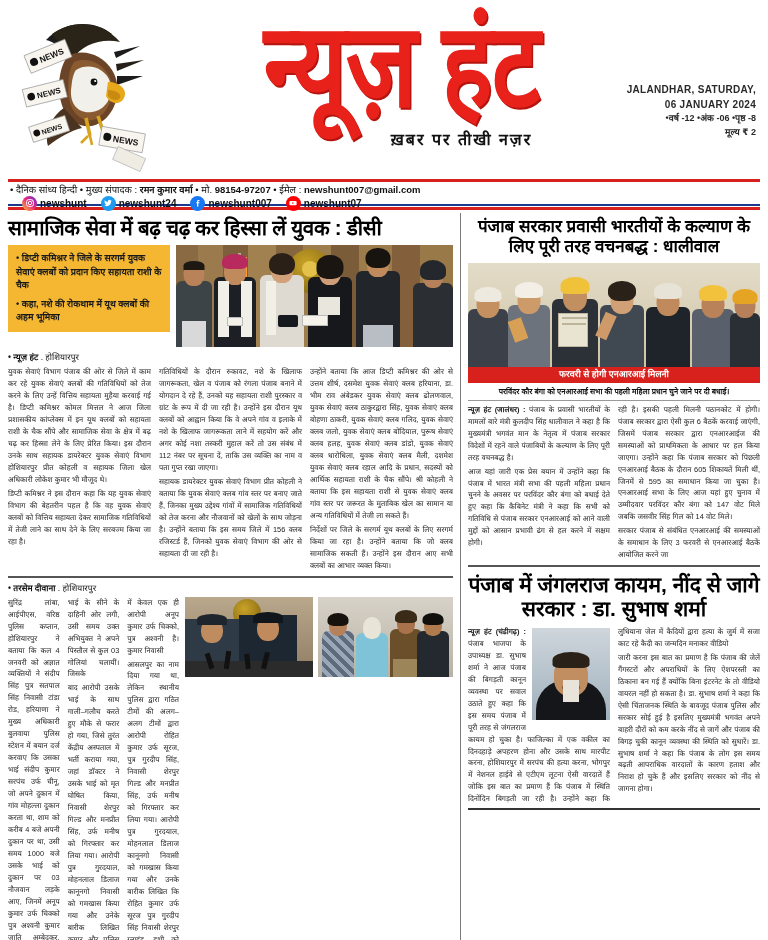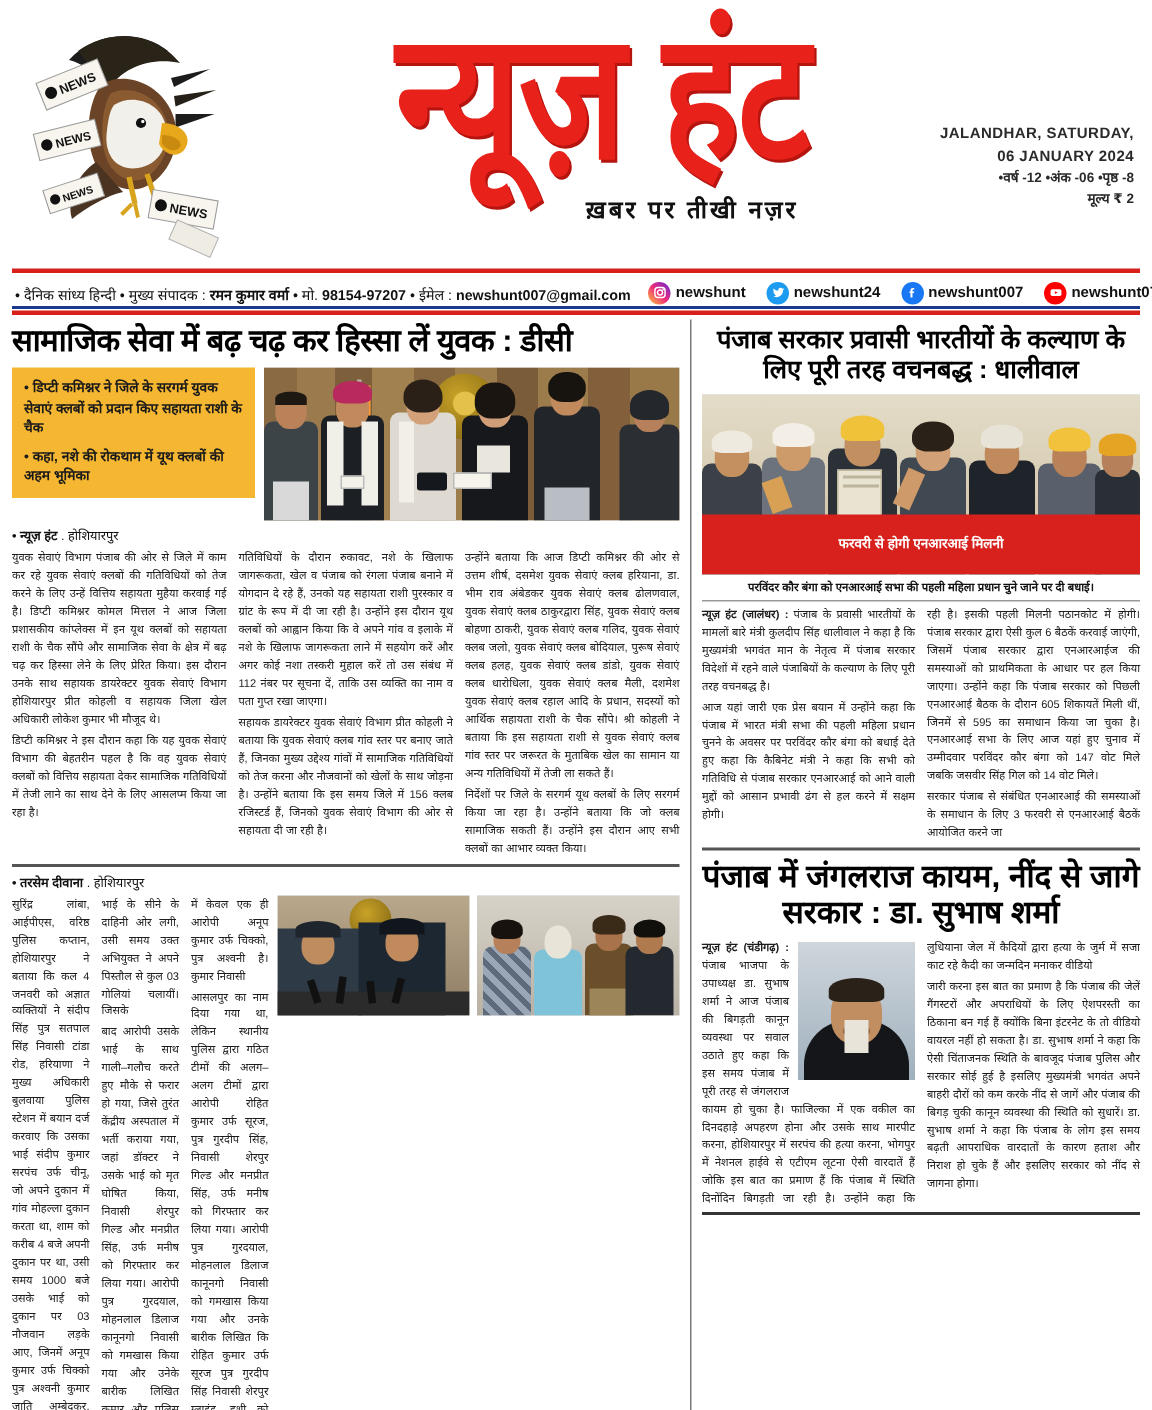--- a/index.html
+++ b/index.html
@@ -71,25 +71,26 @@
     padding-right: 4px;
     font-weight: 700;
   }
   .dateblock .d1, .dateblock .d2 { letter-spacing: .3px; font-size: 10px; }
   .dateblock .d3, .dateblock .d4 { font-weight: 600; font-size: 9px; }
 
   
   .rule-red { height: 2.5px; background: #d8201c; margin: 1px 0; }
   .rule-blue { height: 2.5px; background: #1b3a8f; margin: 1px 0; }
   .contact-bar {
-    display: flex; align-items: flex-end;
+    display: flex; align-items: flex-start;
     height: 20px;
     font-size: 9.5px;
     padding: 0 2px;
     white-space: nowrap;
+    flex-direction: column;
   }
   .contact-left { flex: 0 0 auto; color: #111; }
   .contact-left b { font-weight: 700; }
   .socials { display: flex; align-items: center; gap: 4px; margin-left: 12px; }
   .social { display: flex; align-items: center; gap: 3px; margin-right: 10px; }
   .sic { width: 15px; height: 15px; border-radius: 50%; display: inline-block;
          position: relative; flex: 0 0 15px; }
   .sic svg { position: absolute; left: 50%; top: 50%; transform: translate(-50%,-50%); }
   .ic-ig { background: linear-gradient(45deg,#f9ce34,#ee2a7b,#6228d7); }
   .ic-tw { background: #1d9bf0; }
@@ -142,21 +143,21 @@
   }
   .callout p { margin: 0 0 6px; }
   .callout p:last-child { margin-bottom: 0; }
 
   
   .photo { position: relative; overflow: hidden; background: #cfcfcf;
            border: 0; display: block; }
   .photo .cap-band {
     position: absolute; left: 0; right: 0; bottom: 0;
     background: #d8201c; color: #fff; font-size: 9px; font-weight: 700;
-    text-align: center; padding: 14px 3px; line-height: 1.25;
+    text-align: center; padding: 2px 3px; line-height: 1.25;
   }
   .caption { font-size: 7.6px; font-weight: 700; text-align: center;
              margin: 3px 0 3px; color: #111; }
 
   
   .scene { position: absolute; inset: 0; }
   .wallwood { background: linear-gradient(90deg,#8a6a42 0 8%,#9b7a4e 8% 17%,#7d5f3b 17% 26%,#a1814f 26% 36%,#86663f 36% 46%,#9e7d4d 46% 56%,#7a5c39 56% 66%,#9d7c4c 66% 78%,#835f3c 78% 88%,#9a7949 88% 100%); }
   .person { position: absolute; bottom: 0; }
   .person .head { position: absolute; left: 50%; transform: translateX(-50%);
                   border-radius: 48% 48% 44% 44%; }
@@ -350,21 +351,21 @@
         </div>
       </div>
 
       <div class="byline">
         <span>• न्यूज़ हंट</span>
         <span class="city">. होशियारपुर</span>
       </div>
 
       <div class="cols3 body-txt">
         <p>युवक सेवाएं विभाग पंजाब की ओर से जिले में काम कर रहे युवक सेवाएं क्लबों की गतिविधियों को तेज करने के लिए उन्हें वित्तिय सहायता मुहैया करवाई गई है। डिप्टी कमिश्नर कोमल मित्तल ने आज जिला प्रशासकीय कांप्लेक्स में इन यूथ क्लबों को सहायता राशी के चैक सौंपे और सामाजिक सेवा के क्षेत्र में बढ़ चढ़ कर हिस्सा लेने के लिए प्रेरित किया। इस दौरान उनके साथ सहायक डायरेक्टर युवक सेवाएं विभाग होशियारपुर प्रीत कोहली व सहायक जिला खेल अधिकारी लोकेश कुमार भी मौजूद थे।</p>
-        <p>डिप्टी कमिश्नर ने इस दौरान कहा कि यह युवक सेवाएं विभाग की बेहतरीन पहल है कि वह युवक सेवाएं क्लबों को वित्तिय सहायता देकर सामाजिक गतिविधियों में तेजी लाने का साथ देने के लिए आसलप्म किया जा रहा है।</p>
+        <p>डिप्टी कमिश्नर ने इस दौरान कहा कि यह युवक सेवाएं विभाग की बेहतरीन पहल है कि वह युवक सेवाएं क्लबों को वित्तिय सहायता देकर सामाजिक गतिविधियों में तेजी लाने का साथ देने के लिए सरबज्म किया जा रहा है।</p>
         <p>गतिविधियों के दौरान रुकावट, नशे के खिलाफ जागरूकता, खेल व पंजाब को रंगला पंजाब बनाने में योगदान दे रहे हैं, उनको यह सहायता राशी पुरस्कार व ग्रांट के रूप में दी जा रही है। उन्होंने इस दौरान यूथ क्लबों को आह्वान किया कि वे अपने गांव व इलाके में नशे के खिलाफ जागरूकता लाने में सहयोग करें और अगर कोई नशा तस्करी मुहाल करें तो उस संबंध में 112 नंबर पर सूचना दें, ताकि उस व्यक्ति का नाम व पता गुप्त रखा जाएगा।</p>
         <p>सहायक डायरेक्टर युवक सेवाएं विभाग प्रीत कोहली ने बताया कि युवक सेवाएं क्लब गांव स्तर पर बनाए जाते हैं, जिनका मुख्य उद्देश्य गांवों में सामाजिक गतिविधियों को तेज करना और नौजवानों को खेलों के साथ जोड़ना है। उन्होंने बताया कि इस समय जिले में 156 क्लब रजिस्टर्ड हैं, जिनको युवक सेवाएं विभाग की ओर से सहायता दी जा रही है।</p>
         <p>उन्होंने बताया कि आज डिप्टी कमिश्नर की ओर से उत्तम शीर्ष, दसमेश युवक सेवाएं क्लब हरियाना, डा. भीम राव अंबेडकर युवक सेवाएं क्लब ढोलणवाल, युवक सेवाएं क्लब ठाकुरद्वारा सिंह, युवक सेवाएं क्लब बोहणा ठाकरी, युवक सेवाएं क्लब गलिद, युवक सेवाएं क्लब जलो, युवक सेवाएं क्लब बोदियाल, पुरूष सेवाएं क्लब हलह, युवक सेवाएं क्लब डांडो, युवक सेवाएं क्लब धारोधिला, युवक सेवाएं क्लब मैली, दशमेश युवक सेवाएं क्लब रहाल आदि के प्रधान, सदस्यों को आर्थिक सहायता राशी के चैक सौंपे। श्री कोहली ने बताया कि इस सहायता राशी से युवक सेवाएं क्लब गांव स्तर पर जरूरत के मुताबिक खेल का सामान या अन्य गतिविधियों में तेजी ला सकते हैं।</p>
         <p>निर्देशों पर जिले के सरगर्म यूथ क्लबों के लिए सरगर्म किया जा रहा है। उन्होंने बताया कि जो क्लब सामाजिक सकती हैं। उन्होंने इस दौरान आए सभी क्लबों का आभार व्यक्त किया।</p>
       </div>
 
       <div class="hrule"></div>
 
 
       <div class="byline">

